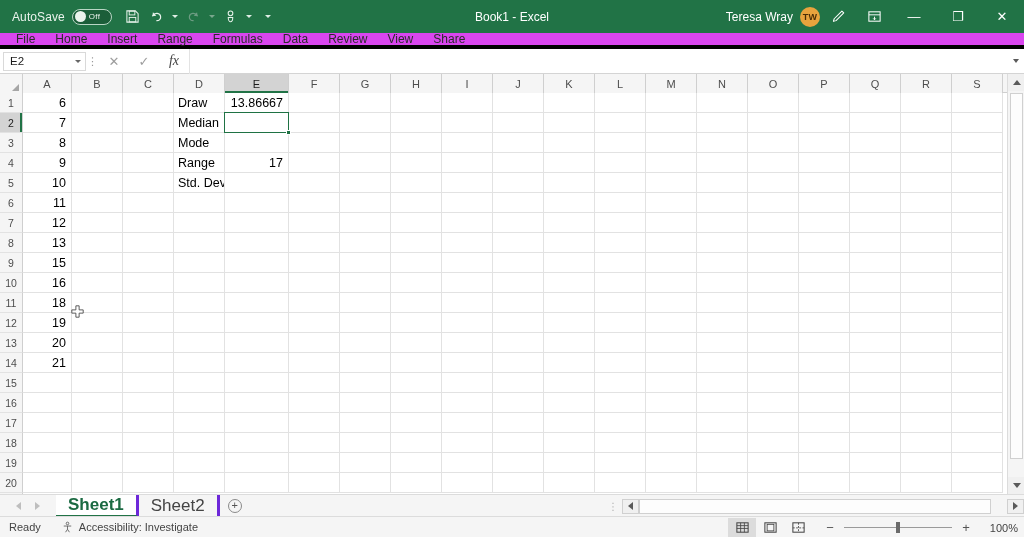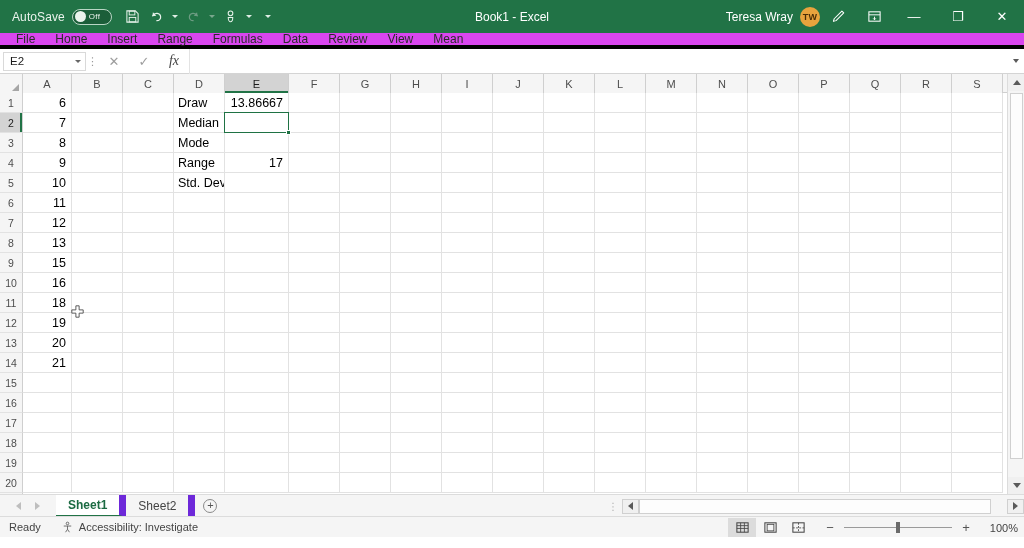--- a/index.html
+++ b/index.html
@@ -248,22 +248,22 @@
     display: flex; align-items: center;
     border-top: 1px solid #dcdcdc;
     position: relative;
   }
   .navarrows { display: flex; align-items: center; gap: 10px; margin-left: 14px; }
   .navarrows .na { width: 9px; height: 9px; display: flex; align-items: center; justify-content: center; }
   .na .arrow-left, .na .arrow-right { opacity: .35; }
   .stab {
     height: 22px; padding: 0 12px;
     display: flex; align-items: center;
-    font-size: 12px; color: #444;
-    border-right: 7px solid #6d28d9;
+    font-size: 17px; color: #444;
+    border-right: 3px solid #6d28d9;
   }
   .stab.active {
     background: #fff; color: #1b6a42; font-weight: bold;
     border-bottom: 2px solid #217346;
   }
   .addsheet {
     width: 30px; height: 22px; display: flex; align-items: center; justify-content: center;
   }
   .addsheet .circ {
     width: 14px; height: 14px; border-radius: 50%; border: 1px solid #8a8a8a;
@@ -381,21 +381,21 @@
   <div class="ribbon">
     <div id="ribbon-tabs" style="display:flex;align-items:center">
         <div class="rtab">File</div>
         <div class="rtab">Home</div>
         <div class="rtab">Insert</div>
         <div class="rtab">Range</div>
         <div class="rtab">Formulas</div>
         <div class="rtab">Data</div>
         <div class="rtab">Review</div>
         <div class="rtab">View</div>
-        <div class="rtab">Mean</div>
+        <div class="rtab">Share</div>
       </div>
   </div>
 
   <div class="fbar">
     <div class="namebox">
       <span>E2</span>
       <span class="caret"></span>
     </div>
     <div class="fb-grip">⋮</div>
     <div class="fb-icons">

